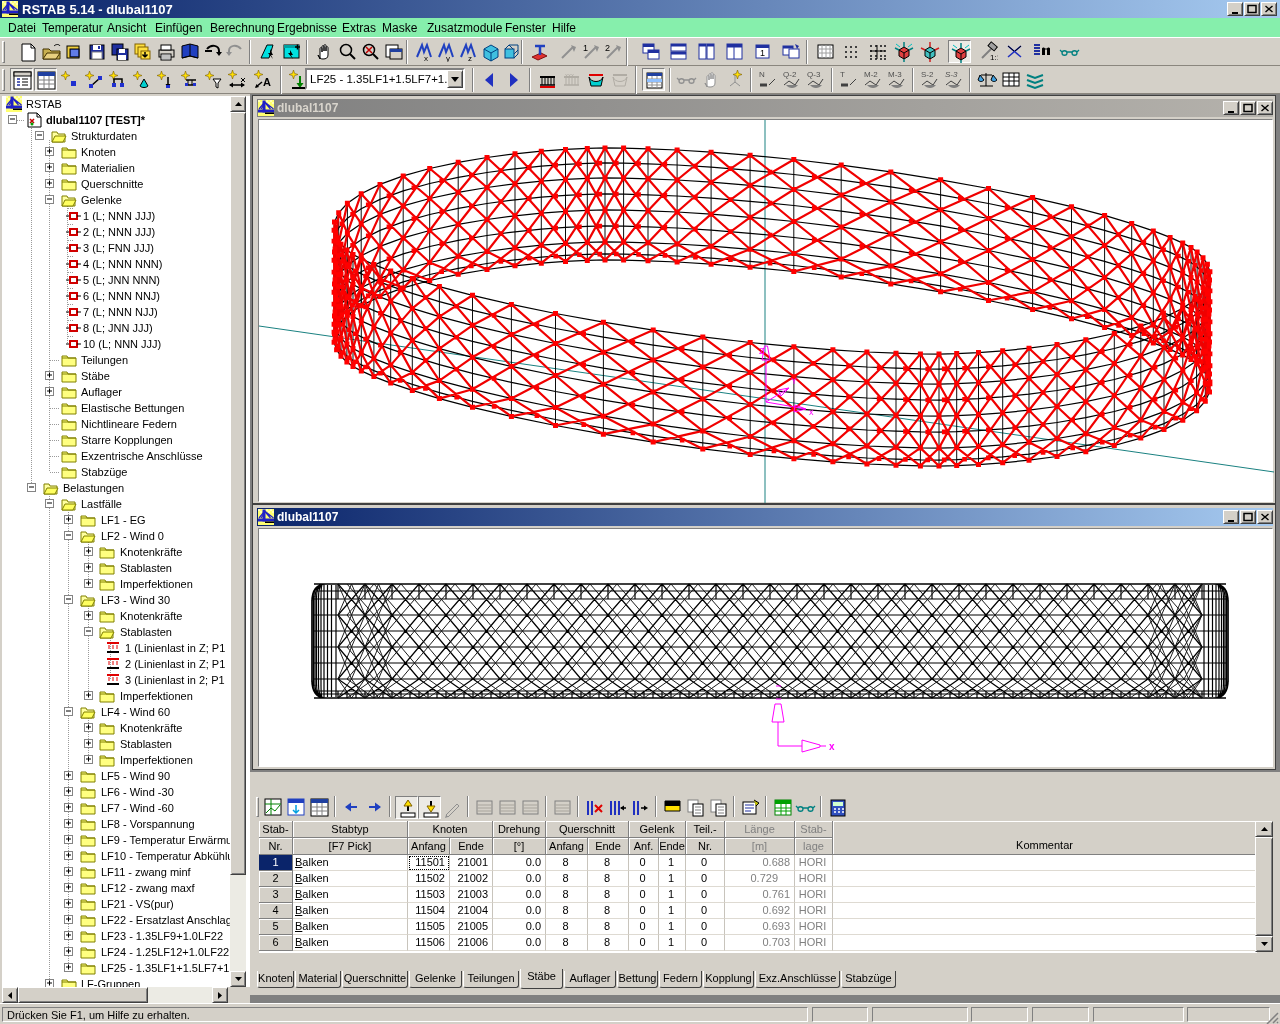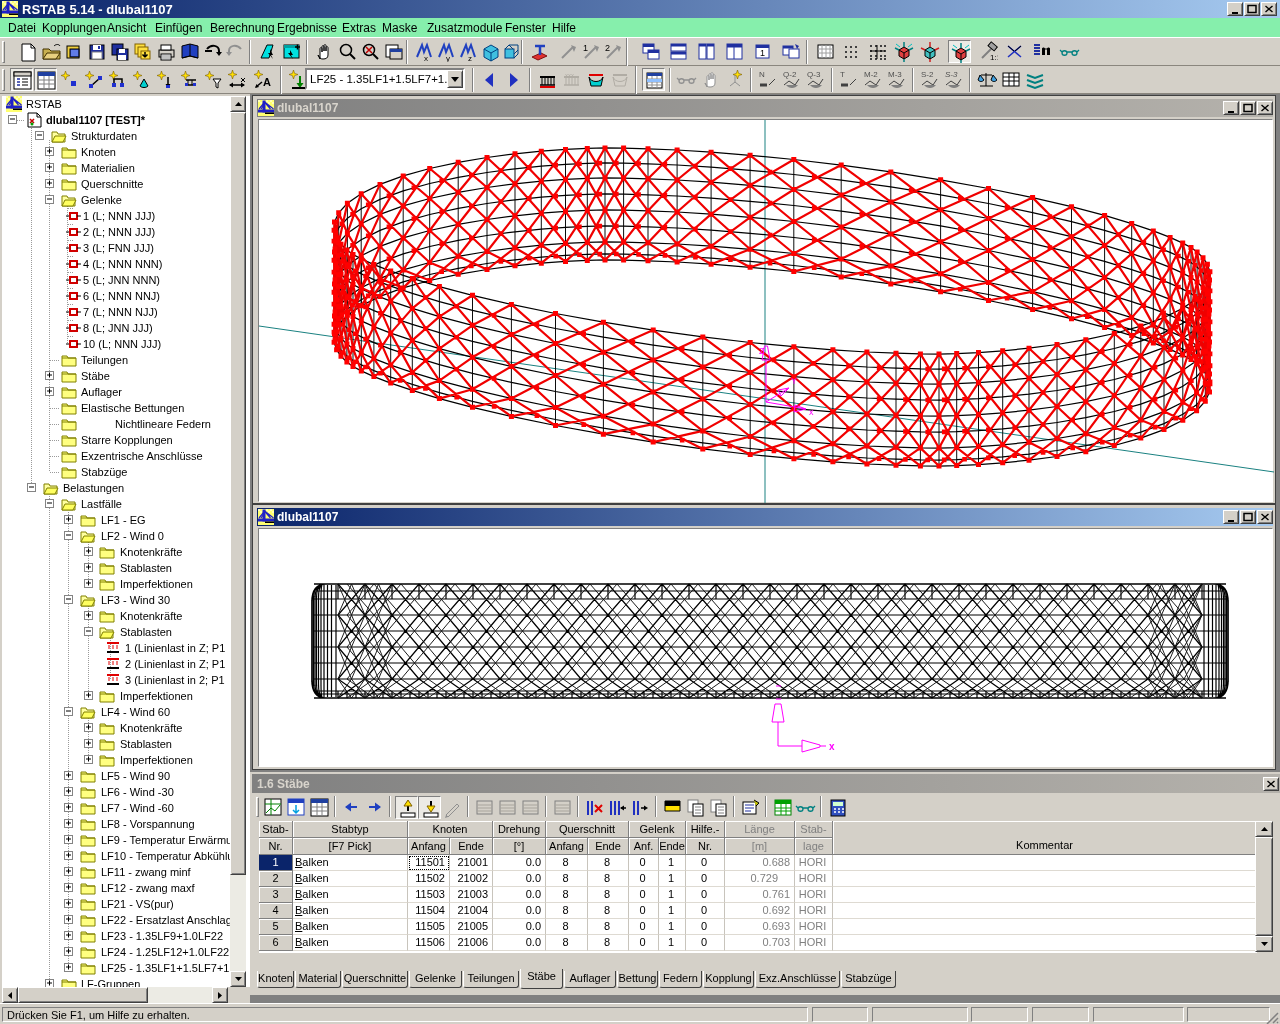--- a/index.html
+++ b/index.html
@@ -46,21 +46,21 @@
       </svg></span>
 <span class="wbtn" style="left:1244px;top:2px"><svg width="14" height="12" viewBox="0 0 14 12">
         <rect x="3" y="2.5" width="8" height="7" fill="none" stroke="#000" stroke-width="1.5"></rect>
       </svg></span>
 <span class="wbtn" style="left:1261px;top:2px"><svg width="14" height="12" viewBox="0 0 14 12">
         <path d="M3.5 3l7 6m0-6l-7 6" stroke="#000" stroke-width="1.4"></path>
       </svg></span>
 </div>
 <div class="abs menubar">
 <span class="abs" style="left:8px;top:3px;padding:0">Datei</span>
-<span class="abs" style="left:42px;top:3px;padding:0">Kopplungen</span>
+<span class="abs" style="left:42px;top:3px;padding:0">Temperatur</span>
 <span class="abs" style="left:107px;top:3px;padding:0">Ansicht</span>
 <span class="abs" style="left:155px;top:3px;padding:0">Einfügen</span>
 <span class="abs" style="left:210px;top:3px;padding:0">Berechnung</span>
 <span class="abs" style="left:277px;top:3px;padding:0">Ergebnisse</span>
 <span class="abs" style="left:342px;top:3px;padding:0">Extras</span>
 <span class="abs" style="left:382px;top:3px;padding:0">Maske</span>
 <span class="abs" style="left:427px;top:3px;padding:0">Zusatzmodule</span>
 <span class="abs" style="left:505px;top:3px;padding:0">Fenster</span>
 <span class="abs" style="left:552px;top:3px;padding:0">Hilfe</span>
 </div>
@@ -847,21 +847,21 @@
           <path d="M1 4h5l1 2h8v8H1z" fill="#ffff80" stroke="#808000"></path>
           <path d="M1 6h14" stroke="#808000"></path>
         </svg>
         <span class="lbl" style="left:79px;">Elastische Bettungen</span>
       </div>
       <div class="trow" style="top:320px;left:0;width:228px">
         <svg class="ico" style="left:59px;top:0px;" width="16" height="16" viewBox="0 0 16 16">
           <path d="M1 4h5l1 2h8v8H1z" fill="#ffff80" stroke="#808000"></path>
           <path d="M1 6h14" stroke="#808000"></path>
         </svg>
-        <span class="lbl" style="left:79px;margin-left:34px;">Nichtlineare Federn</span>
+        <span class="lbl" style="left:79px;">Nichtlineare Federn</span>
       </div>
       <div class="trow" style="top:336px;left:0;width:228px">
         <svg class="ico" style="left:59px;top:0px;" width="16" height="16" viewBox="0 0 16 16">
           <path d="M1 4h5l1 2h8v8H1z" fill="#ffff80" stroke="#808000"></path>
           <path d="M1 6h14" stroke="#808000"></path>
         </svg>
         <span class="lbl" style="left:79px;">Starre Kopplungen</span>
       </div>
       <div class="trow" style="top:352px;left:0;width:228px">
         <svg class="ico" style="left:59px;top:0px;" width="16" height="16" viewBox="0 0 16 16">
@@ -1322,26 +1322,20 @@
             <path d="M513 193h12l-3-18h-6z"></path>
             <path d="M519 217h24"></path>
             <path d="M543 211v12l18-5v-2z"></path>
             <path d="M561 217h6"></path>
             <path d="M517 157h5M517 170h5"></path>
           </g>
           <text x="570" y="221" fill="#ff00ff" font-size="10" font-weight="bold" font-family="Liberation Sans, sans-serif">x</text>
         </svg></div>
 </div>
 <div class="mwin" style="left:0px;top:678px;width:1030px;height:223px;outline:none">
-<div class="mtitle inactive" style="left:1px;top:1px;width:1028px;height:19px">
-        <span style="position:absolute;left:5px;top:3px">1.6 Stäbe</span>
-<span class="wbtn" style="left:1011px;top:3px"><svg width="14" height="12" viewBox="0 0 14 12">
-            <path d="M3.5 3l7 6m0-6l-7 6" stroke="#000" stroke-width="1.4"></path>
-          </svg></span>
-</div>
 <div class="abs" style="left:1px;top:20px;width:1028px;height:28px">
         <span style="position:absolute;left:4px;top:4px;width:3px;height:20px;background:#d4d0c8;border-top:1px solid #fff;border-left:1px solid #fff;border-right:1px solid #808080;border-bottom:1px solid #808080"></span>
         <span style="position:absolute;left:10px;top:3px;width:23px;height:23px;">
           <svg width="21" height="21" viewBox="0 0 21 21" style="position:absolute;left:1px;top:1px">
             <rect x="2" y="2" width="16" height="16" fill="#fff" stroke="#000"></rect>
             <path d="M2 7h16M8 2v16" stroke="#008000"></path>
             <path d="M3 16l5-5 4 3 5-6" stroke="#008000" fill="none"></path>
           </svg>
         </span>
         <span style="position:absolute;left:33px;top:3px;width:23px;height:23px;">
@@ -1509,21 +1503,21 @@
         <div class="hdrc abs" style="left:149px;top:17px;width:42px;height:17px;line-height:16px">Anfang</div>
         <div class="hdrc abs" style="left:191px;top:17px;width:43px;height:17px;line-height:16px">Ende</div>
         <div class="hdrc abs" style="left:234px;top:0px;width:53px;height:17px;line-height:16px">Drehung</div>
         <div class="hdrc abs" style="left:234px;top:17px;width:53px;height:17px;line-height:16px">[°]</div>
         <div class="hdrc abs" style="left:287px;top:0px;width:83px;height:17px;line-height:16px">Querschnitt</div>
         <div class="hdrc abs" style="left:287px;top:17px;width:42px;height:17px;line-height:16px">Anfang</div>
         <div class="hdrc abs" style="left:329px;top:17px;width:41px;height:17px;line-height:16px">Ende</div>
         <div class="hdrc abs" style="left:370px;top:0px;width:57px;height:17px;line-height:16px">Gelenk</div>
         <div class="hdrc abs" style="left:370px;top:17px;width:30px;height:17px;line-height:16px">Anf.</div>
         <div class="hdrc abs" style="left:400px;top:17px;width:27px;height:17px;line-height:16px">Ende</div>
-        <div class="hdrc abs" style="left:427px;top:0px;width:39px;height:17px;line-height:16px">Hilfe.-</div>
+        <div class="hdrc abs" style="left:427px;top:0px;width:39px;height:17px;line-height:16px">Teil.-</div>
         <div class="hdrc abs" style="left:427px;top:17px;width:39px;height:17px;line-height:16px">Nr.</div>
         <div class="hdrc abs" style="left:466px;top:0px;width:70px;height:17px;color:#808080;line-height:16px">Länge</div>
         <div class="hdrc abs" style="left:466px;top:17px;width:70px;height:17px;color:#808080;line-height:16px">[m]</div>
         <div class="hdrc abs" style="left:536px;top:0px;width:38px;height:17px;color:#808080;line-height:16px">Stab-</div>
         <div class="hdrc abs" style="left:536px;top:17px;width:38px;height:17px;color:#808080;line-height:16px">lage</div>
         <div class="hdrc abs" style="left:574px;top:0px;width:424px;height:34px;line-height:33px">
           <div style="padding-top:8px">Kommentar</div>
         </div>
         <div class="abs" style="left:0;top:34px;width:34px;height:16px;background:#0a246a;color:#fff;text-align:center;line-height:15px;border-right:1px solid #808080;border-bottom:1px solid #808080">1</div>
         <div class="abs" style="left:34px;top:34px;width:115px;height:16px;background:#fff;border-right:1px solid #c8c4bc;border-bottom:1px solid #dedad2;text-align:left;padding:1px 4px 0 2px;"><span style="text-decoration:underline">B</span>alken</div>

